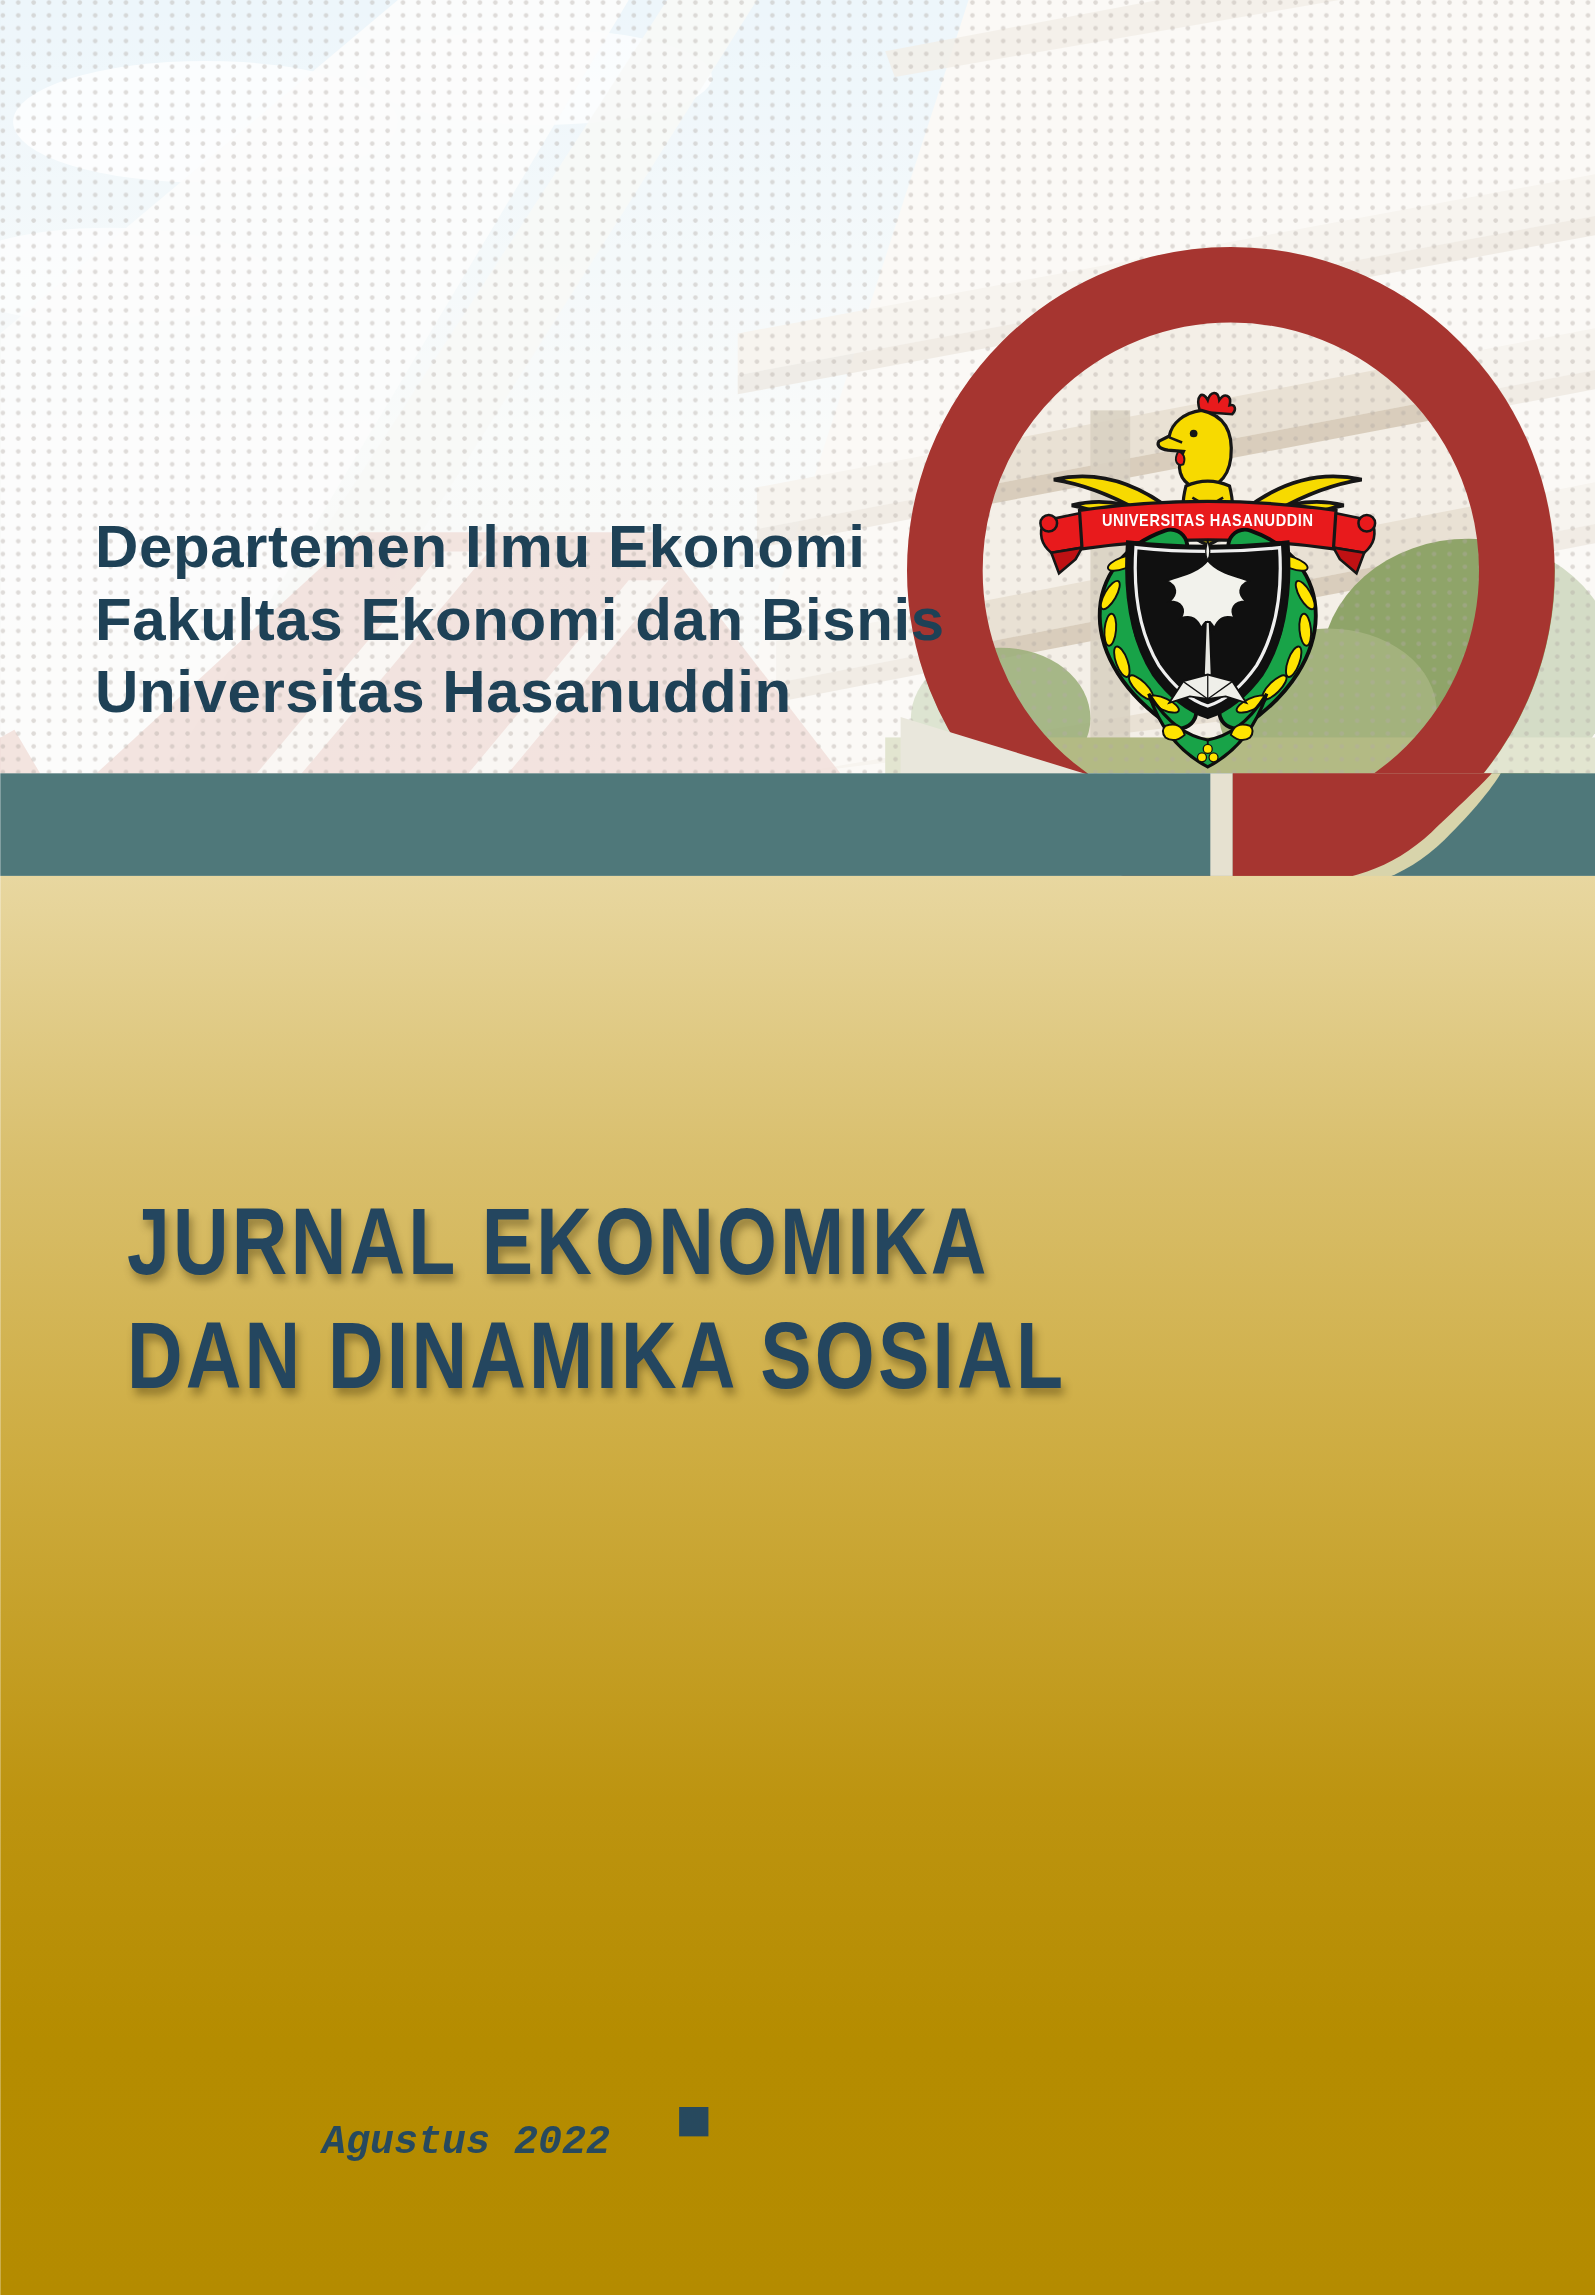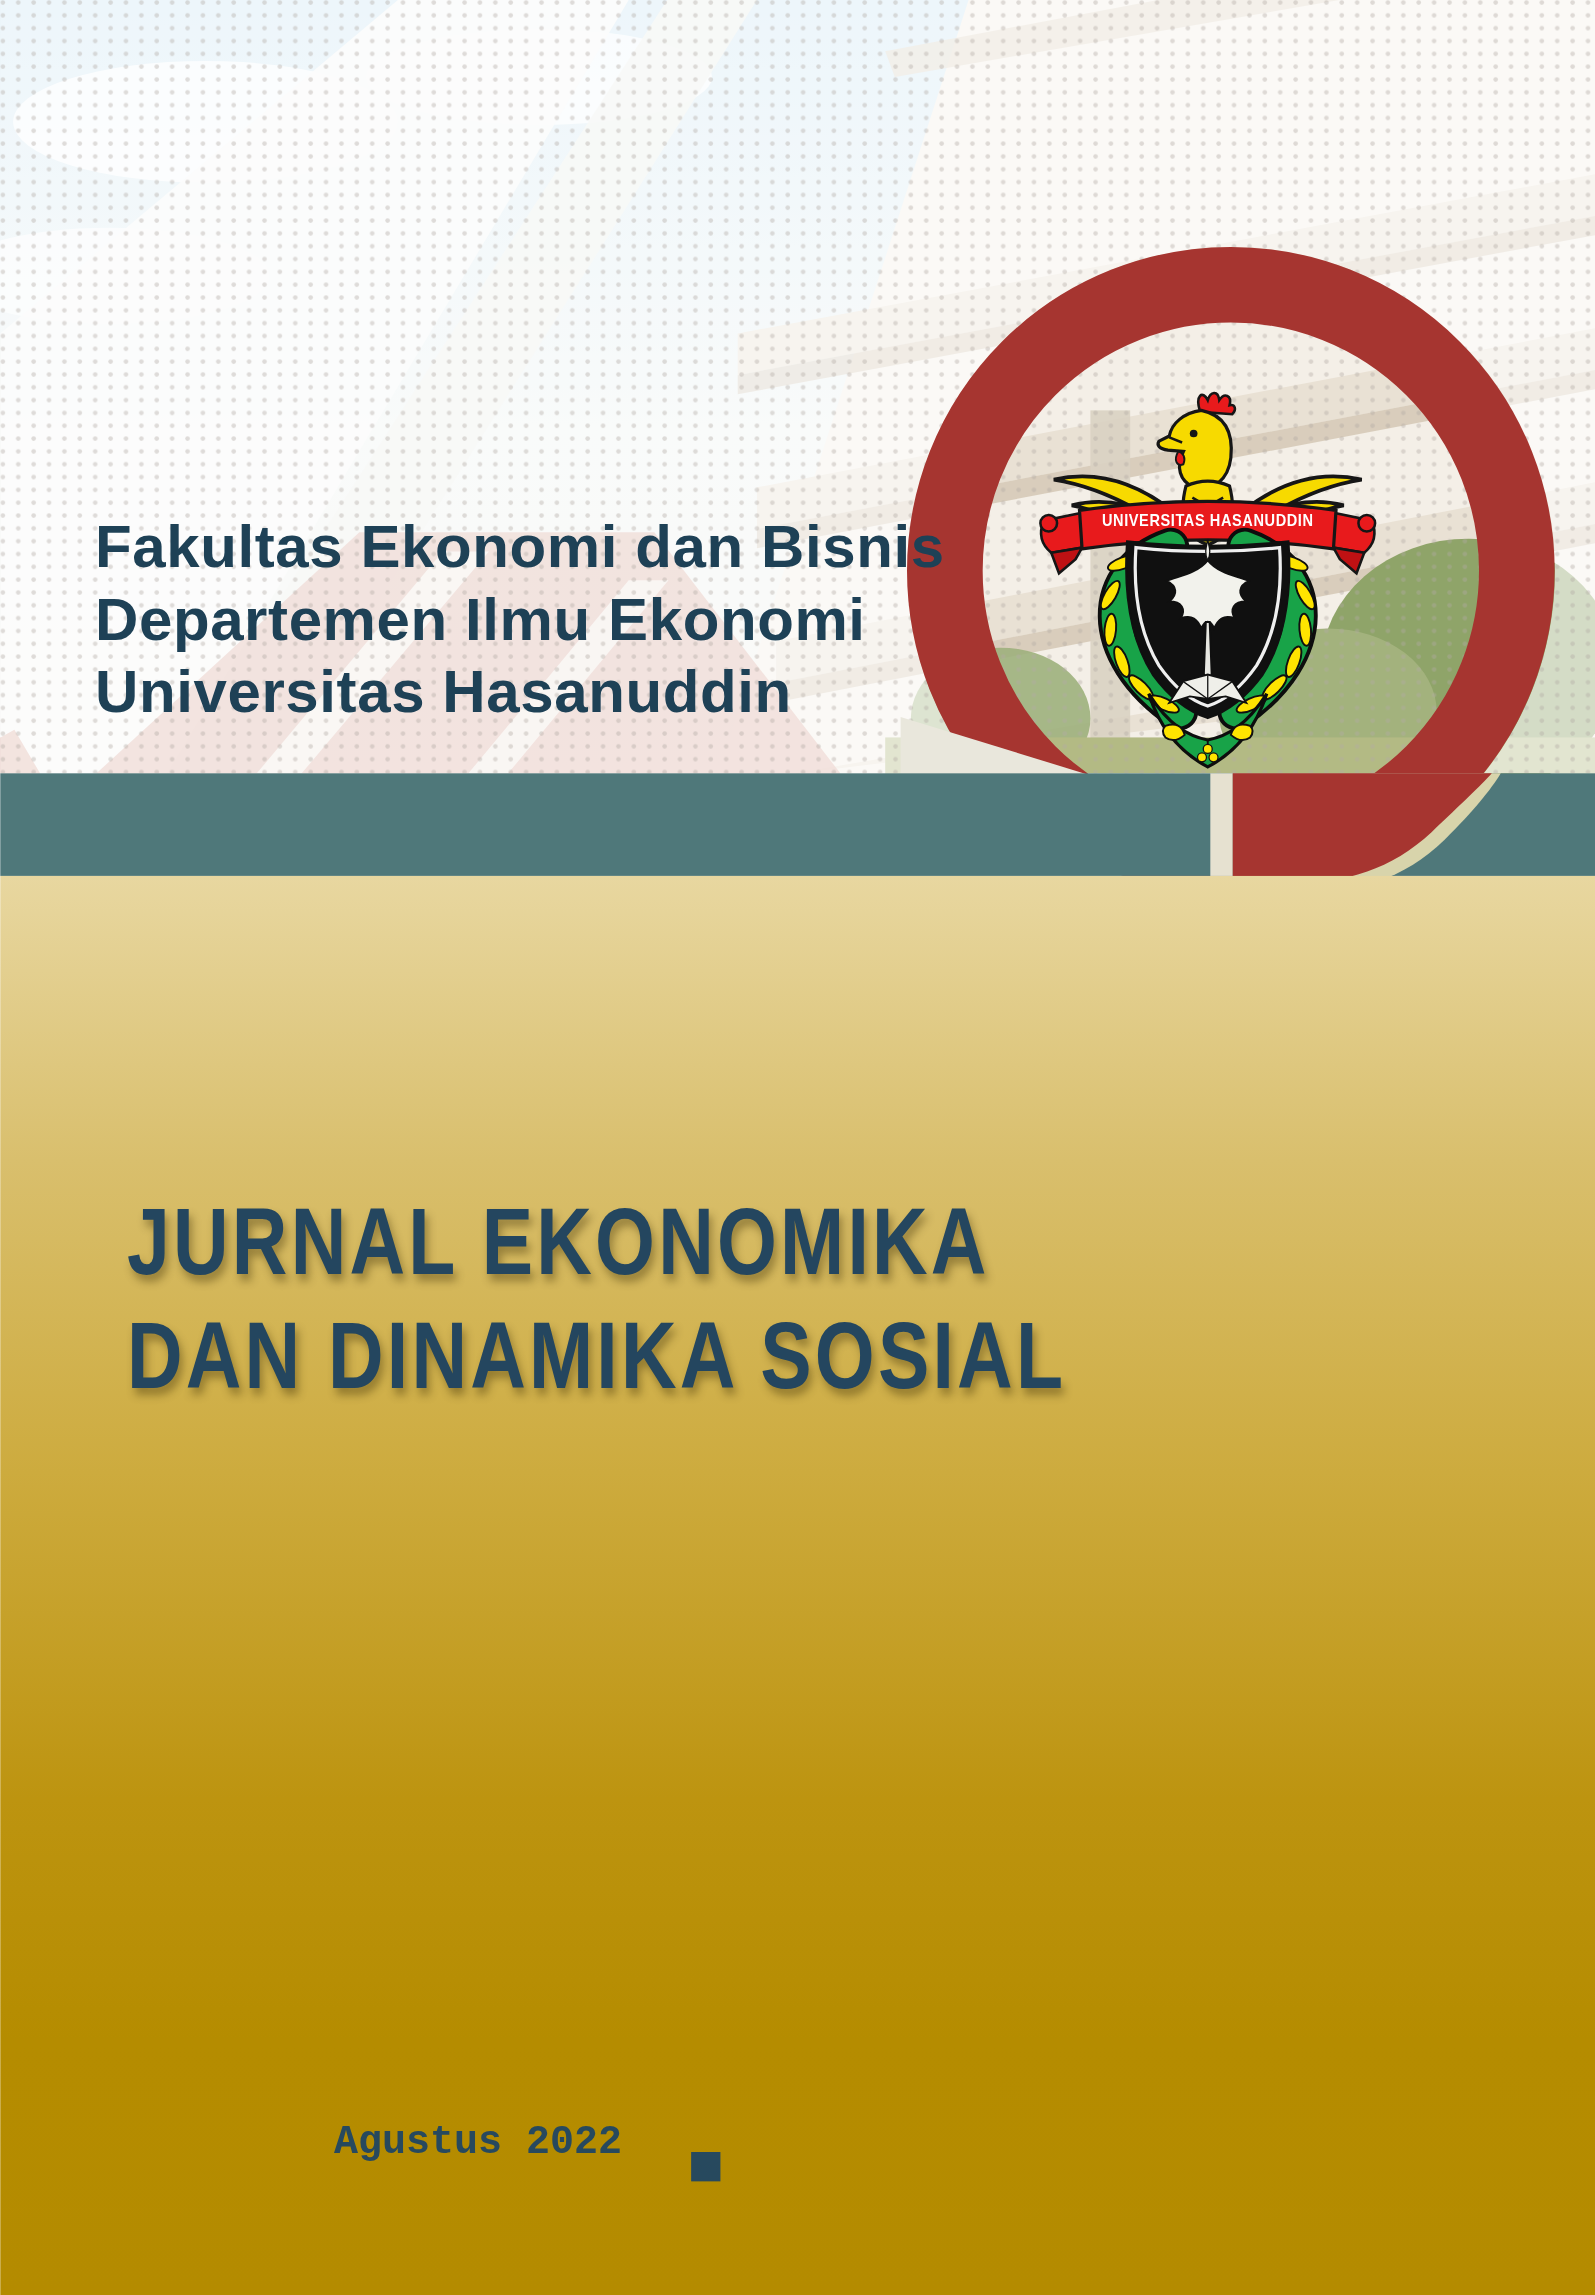--- a/index.html
+++ b/index.html
@@ -9,23 +9,23 @@
 
   .publisher{position:absolute;left:95px;top:511px;color:#1e4156;font-weight:700;
              font-size:60px;line-height:1.21;letter-spacing:0.6px;white-space:nowrap;}
 
   .jtitle{position:absolute;left:127px;color:#24465f;font-weight:700;font-size:77px;
           letter-spacing:3.2px;white-space:nowrap;transform:scaleY(1.23);transform-origin:left top;
           text-shadow:3.2px 5.8px 7.7px rgba(62,48,6,.42);}
   .jtitle.l1{top:1187px;}
   .jtitle.l2{top:1301px;}
 
-  .issue{position:absolute;left:334px;top:2120px;color:#27495e;
+  .issue{position:absolute;left:322px;top:2120px;color:#27495e;
          font-family:"Liberation Mono","DejaVu Sans Mono",monospace;
-         font-weight:700;font-size:40px;white-space:nowrap;display:flex;align-items:flex-end;}
+         font-weight:700;font-size:40px;white-space:nowrap;display:flex;align-items:flex-start;font-style:italic;}
   .issue .sep{font-family:"DejaVu Sans",sans-serif;font-size:59px;line-height:0;
               margin:0 40px 0 64px;position:relative;top:-2.6px;}
 </style>
 </head>
 <body>
 
 <div class="page">
 
   <svg class="art" viewBox="0 0 2488 3579">
     <defs>
@@ -178,22 +178,22 @@
       </g>
 
       <g>
         <path d="M-60 196 L-38 162 L0 152 L38 162 L60 196 L28 186 L0 190 L-28 186 Z" fill="#efefe9" stroke="#101010" stroke-width="3"></path>
         <path d="M0 190 L-38 163 M0 190 L0 153 M0 190 L38 163" fill="none" stroke="#101010" stroke-width="2"></path>
       </g>
     </g>
   </svg>
 
   <div class="publisher">
+    <div>Departemen Ilmu Ekonomi</div>
     <div>Fakultas Ekonomi dan Bisnis</div>
-    <div>Departemen Ilmu Ekonomi</div>
     <div>Universitas Hasanuddin</div>
   </div>
 
   <div class="jtitle l1">JURNAL EKONOMIKA</div>
   <div class="jtitle l2">DAN DINAMIKA SOSIAL</div>
 
   <div class="issue">
     <span>Agustus 2022</span>
     <span class="sep">▪</span>
   </div>

